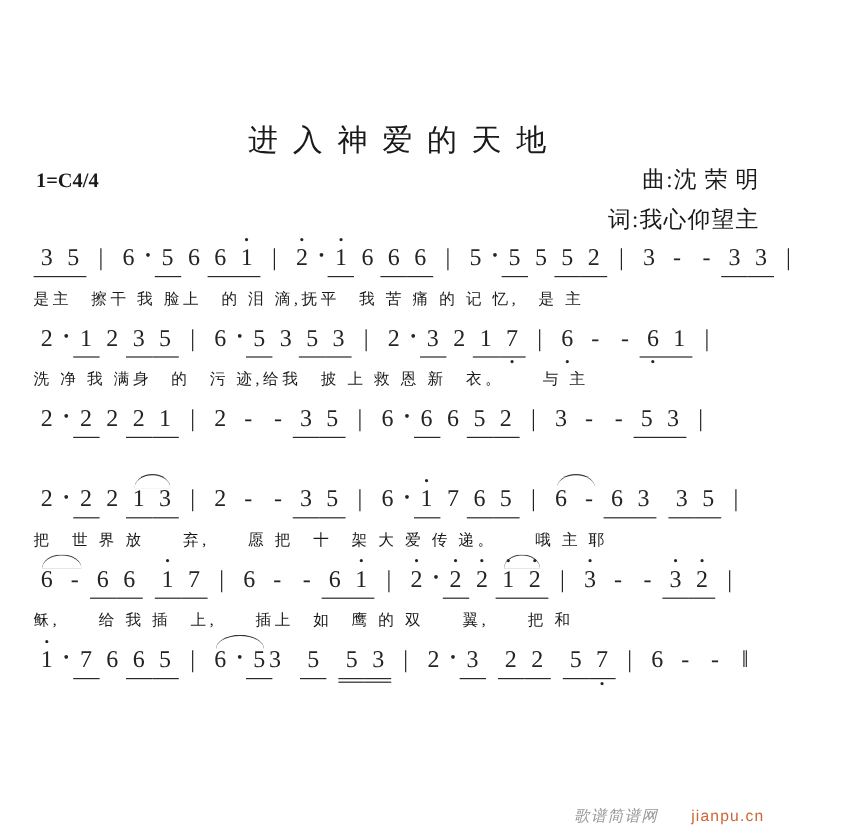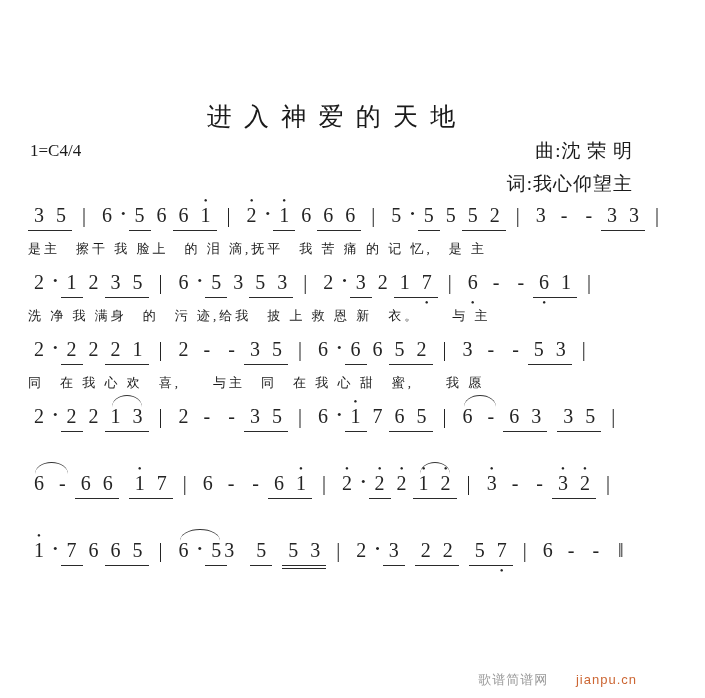--- a/index.html
+++ b/index.html
@@ -4,21 +4,21 @@
 <style>
   html,body{margin:0;padding:0;background:#ffffff;}
   .page{
     position:relative;width:665px;height:698px;background:#ffffff;overflow:hidden;
     font-family:"Liberation Serif",serif;color:#1d1d1d;
   }
   .title{
     position:absolute;top:100px;left:0;right:0;text-align:center;
     font-size:25px;letter-spacing:3px;color:#1a1a1a;
   }
-  .key{position:absolute;top:141px;left:30px;font-size:17px;color:#1a1a1a;}
+  .key{position:absolute;top:141px;left:30px;font-size:17px;color:#1a1a1a;font-weight:bold;}
   .credits{
     position:absolute;top:134px;right:32px;text-align:right;
     font-size:19px;line-height:33px;letter-spacing:1px;color:#1a1a1a;
   }
   .score{position:absolute;left:0;top:0;right:0;bottom:0;}
   .system{position:absolute;left:28px;right:8px;}
   .nline{font-size:20px;line-height:1.25;white-space:nowrap;color:#242424;}
   .lline{margin-top:9px;font-size:13px;letter-spacing:3px;color:#1a1a1a;white-space:nowrap;}
   .tok{position:relative;display:inline-block;padding:0 6px 2px;}
   .ul1{border-bottom:1.6px solid #2a2a2a;}
@@ -55,29 +55,30 @@
       <div class="system" style="top: 203px;">
         <div class="nline"><span class="tok ul1">3</span><span class="tok ul1">5</span><span class="tok bar">|</span><span class="tok">6</span><span class="tok augdot">•</span><span class="tok ul1">5</span><span class="tok">6</span><span class="tok ul1">6</span><span class="tok ul1">1<i class="hd">•</i></span><span class="tok bar">|</span><span class="tok">2<i class="hd">•</i></span><span class="tok augdot">•</span><span class="tok ul1">1<i class="hd">•</i></span><span class="tok">6</span><span class="tok ul1">6</span><span class="tok ul1">6</span><span class="tok bar">|</span><span class="tok">5</span><span class="tok augdot">•</span><span class="tok ul1">5</span><span class="tok">5</span><span class="tok ul1">5</span><span class="tok ul1">2</span><span class="tok bar">|</span><span class="tok">3</span><span class="tok dash">-</span><span class="tok dash">-</span><span class="tok ul1">3</span><span class="tok ul1">3</span><span class="tok bar">|</span></div>
         <div class="lline">是主　擦干 我 脸上　的 泪 滴,抚平　我 苦 痛 的 记 忆,　是 主</div>
       </div>
       <div class="system" style="top: 270px;">
         <div class="nline"><span class="tok">2</span><span class="tok augdot">•</span><span class="tok ul1">1</span><span class="tok">2</span><span class="tok ul1">3</span><span class="tok ul1">5</span><span class="tok bar">|</span><span class="tok">6</span><span class="tok augdot">•</span><span class="tok ul1">5</span><span class="tok">3</span><span class="tok ul1">5</span><span class="tok ul1">3</span><span class="tok bar">|</span><span class="tok">2</span><span class="tok augdot">•</span><span class="tok ul1">3</span><span class="tok">2</span><span class="tok ul1">1</span><span class="tok ul1">7<i class="ld">•</i></span><span class="tok bar">|</span><span class="tok">6<i class="ld">•</i></span><span class="tok dash">-</span><span class="tok dash">-</span><span class="tok ul1">6<i class="ld">•</i></span><span class="tok ul1">1</span><span class="tok bar">|</span></div>
         <div class="lline">洗 净 我 满身　的　污 迹,给我　披 上 救 恩 新　衣。　　与 主</div>
       </div>
       <div class="system" style="top: 337px;">
         <div class="nline"><span class="tok">2</span><span class="tok augdot">•</span><span class="tok ul1">2</span><span class="tok">2</span><span class="tok ul1">2</span><span class="tok ul1">1</span><span class="tok bar">|</span><span class="tok">2</span><span class="tok dash">-</span><span class="tok dash">-</span><span class="tok ul1">3</span><span class="tok ul1">5</span><span class="tok bar">|</span><span class="tok">6</span><span class="tok augdot">•</span><span class="tok ul1">6</span><span class="tok">6</span><span class="tok ul1">5</span><span class="tok ul1">2</span><span class="tok bar">|</span><span class="tok">3</span><span class="tok dash">-</span><span class="tok dash">-</span><span class="tok ul1">5</span><span class="tok ul1">3</span><span class="tok bar">|</span></div>
-        <div class="lline">同　在 我 心 欢　喜,　　与主　同　在 我 心 甜　蜜,　　我 愿</div>
       </div>
       <div class="system" style="top: 404px;">
         <div class="nline"><span class="tok">2</span><span class="tok augdot">•</span><span class="tok ul1">2</span><span class="tok">2</span><span class="arcw"><i class="arcline"></i><span class="tok ul1">1</span><span class="tok ul1">3</span></span><span class="tok bar">|</span><span class="tok">2</span><span class="tok dash">-</span><span class="tok dash">-</span><span class="tok ul1">3</span><span class="tok ul1">5</span><span class="tok bar">|</span><span class="tok">6</span><span class="tok augdot">•</span><span class="tok ul1">1<i class="hd">•</i></span><span class="tok">7</span><span class="tok ul1">6</span><span class="tok ul1">5</span><span class="tok bar">|</span><span class="arcw"><i class="arcline"></i><span class="tok">6</span><span class="tok dash">-</span></span><span class="tok ul1">6</span><span class="tok ul1">3</span><span class="tok ul1 gap">3</span><span class="tok ul1">5</span><span class="tok bar">|</span></div>
+        <div class="lline">把　世 界 放　　弃,　　愿 把　十　架 大 爱 传 递。　　哦 主 耶</div>
       </div>
       <div class="system" style="top: 471px;">
         <div class="nline"><span class="arcw"><i class="arcline"></i><span class="tok">6</span><span class="tok dash">-</span></span><span class="tok ul1">6</span><span class="tok ul1">6</span><span class="tok ul1 gap">1<i class="hd">•</i></span><span class="tok ul1">7</span><span class="tok bar">|</span><span class="tok">6</span><span class="tok dash">-</span><span class="tok dash">-</span><span class="tok ul1">6</span><span class="tok ul1">1<i class="hd">•</i></span><span class="tok bar">|</span><span class="tok">2<i class="hd">•</i></span><span class="tok augdot">•</span><span class="tok ul1">2<i class="hd">•</i></span><span class="tok">2<i class="hd">•</i></span><span class="arcw"><i class="arcline"></i><span class="tok ul1">1<i class="hd">•</i></span><span class="tok ul1">2<i class="hd">•</i></span></span><span class="tok bar">|</span><span class="tok">3<i class="hd">•</i></span><span class="tok dash">-</span><span class="tok dash">-</span><span class="tok ul1">3<i class="hd">•</i></span><span class="tok ul1">2<i class="hd">•</i></span><span class="tok bar">|</span></div>
+        <div class="lline">稣,　　给 我 插　上,　　插上　如　鹰 的 双　　翼,　　把 和</div>
       </div>
       <div class="system" style="top: 538px;">
         <div class="nline"><span class="tok">1<i class="hd">•</i></span><span class="tok augdot">•</span><span class="tok ul1">7</span><span class="tok">6</span><span class="tok ul1">6</span><span class="tok ul1">5</span><span class="tok bar">|</span><span class="arcw"><i class="arcline"></i><span class="tok">6</span><span class="tok augdot">•</span><span class="tok ul1">5</span></span><span class="tok tight">3</span><span class="tok ul1 gap">5</span><span class="tok ul2 gap">5</span><span class="tok ul2">3</span><span class="tok bar">|</span><span class="tok">2</span><span class="tok augdot">•</span><span class="tok ul1">3</span><span class="tok ul1 gap">2</span><span class="tok ul1">2</span><span class="tok ul1 gap">5</span><span class="tok ul1">7<i class="ld">•</i></span><span class="tok bar">|</span><span class="tok">6</span><span class="tok dash">-</span><span class="tok dash">-</span><span class="tok bar">‖</span></div>
       </div>
     </div>
   <div class="watermark">
-    <span class="wm-site" style="color: rgb(153, 153, 153);">歌谱简谱网</span>
+    <span class="wm-site" style="color: rgb(153, 153, 153); font-style: italic;">歌谱简谱网</span>
     <span class="wm-domain" style="color: rgb(204, 102, 51); padding-left: 23px;">jianpu.cn</span>
   </div>
 </div>
 
 </body></html>

